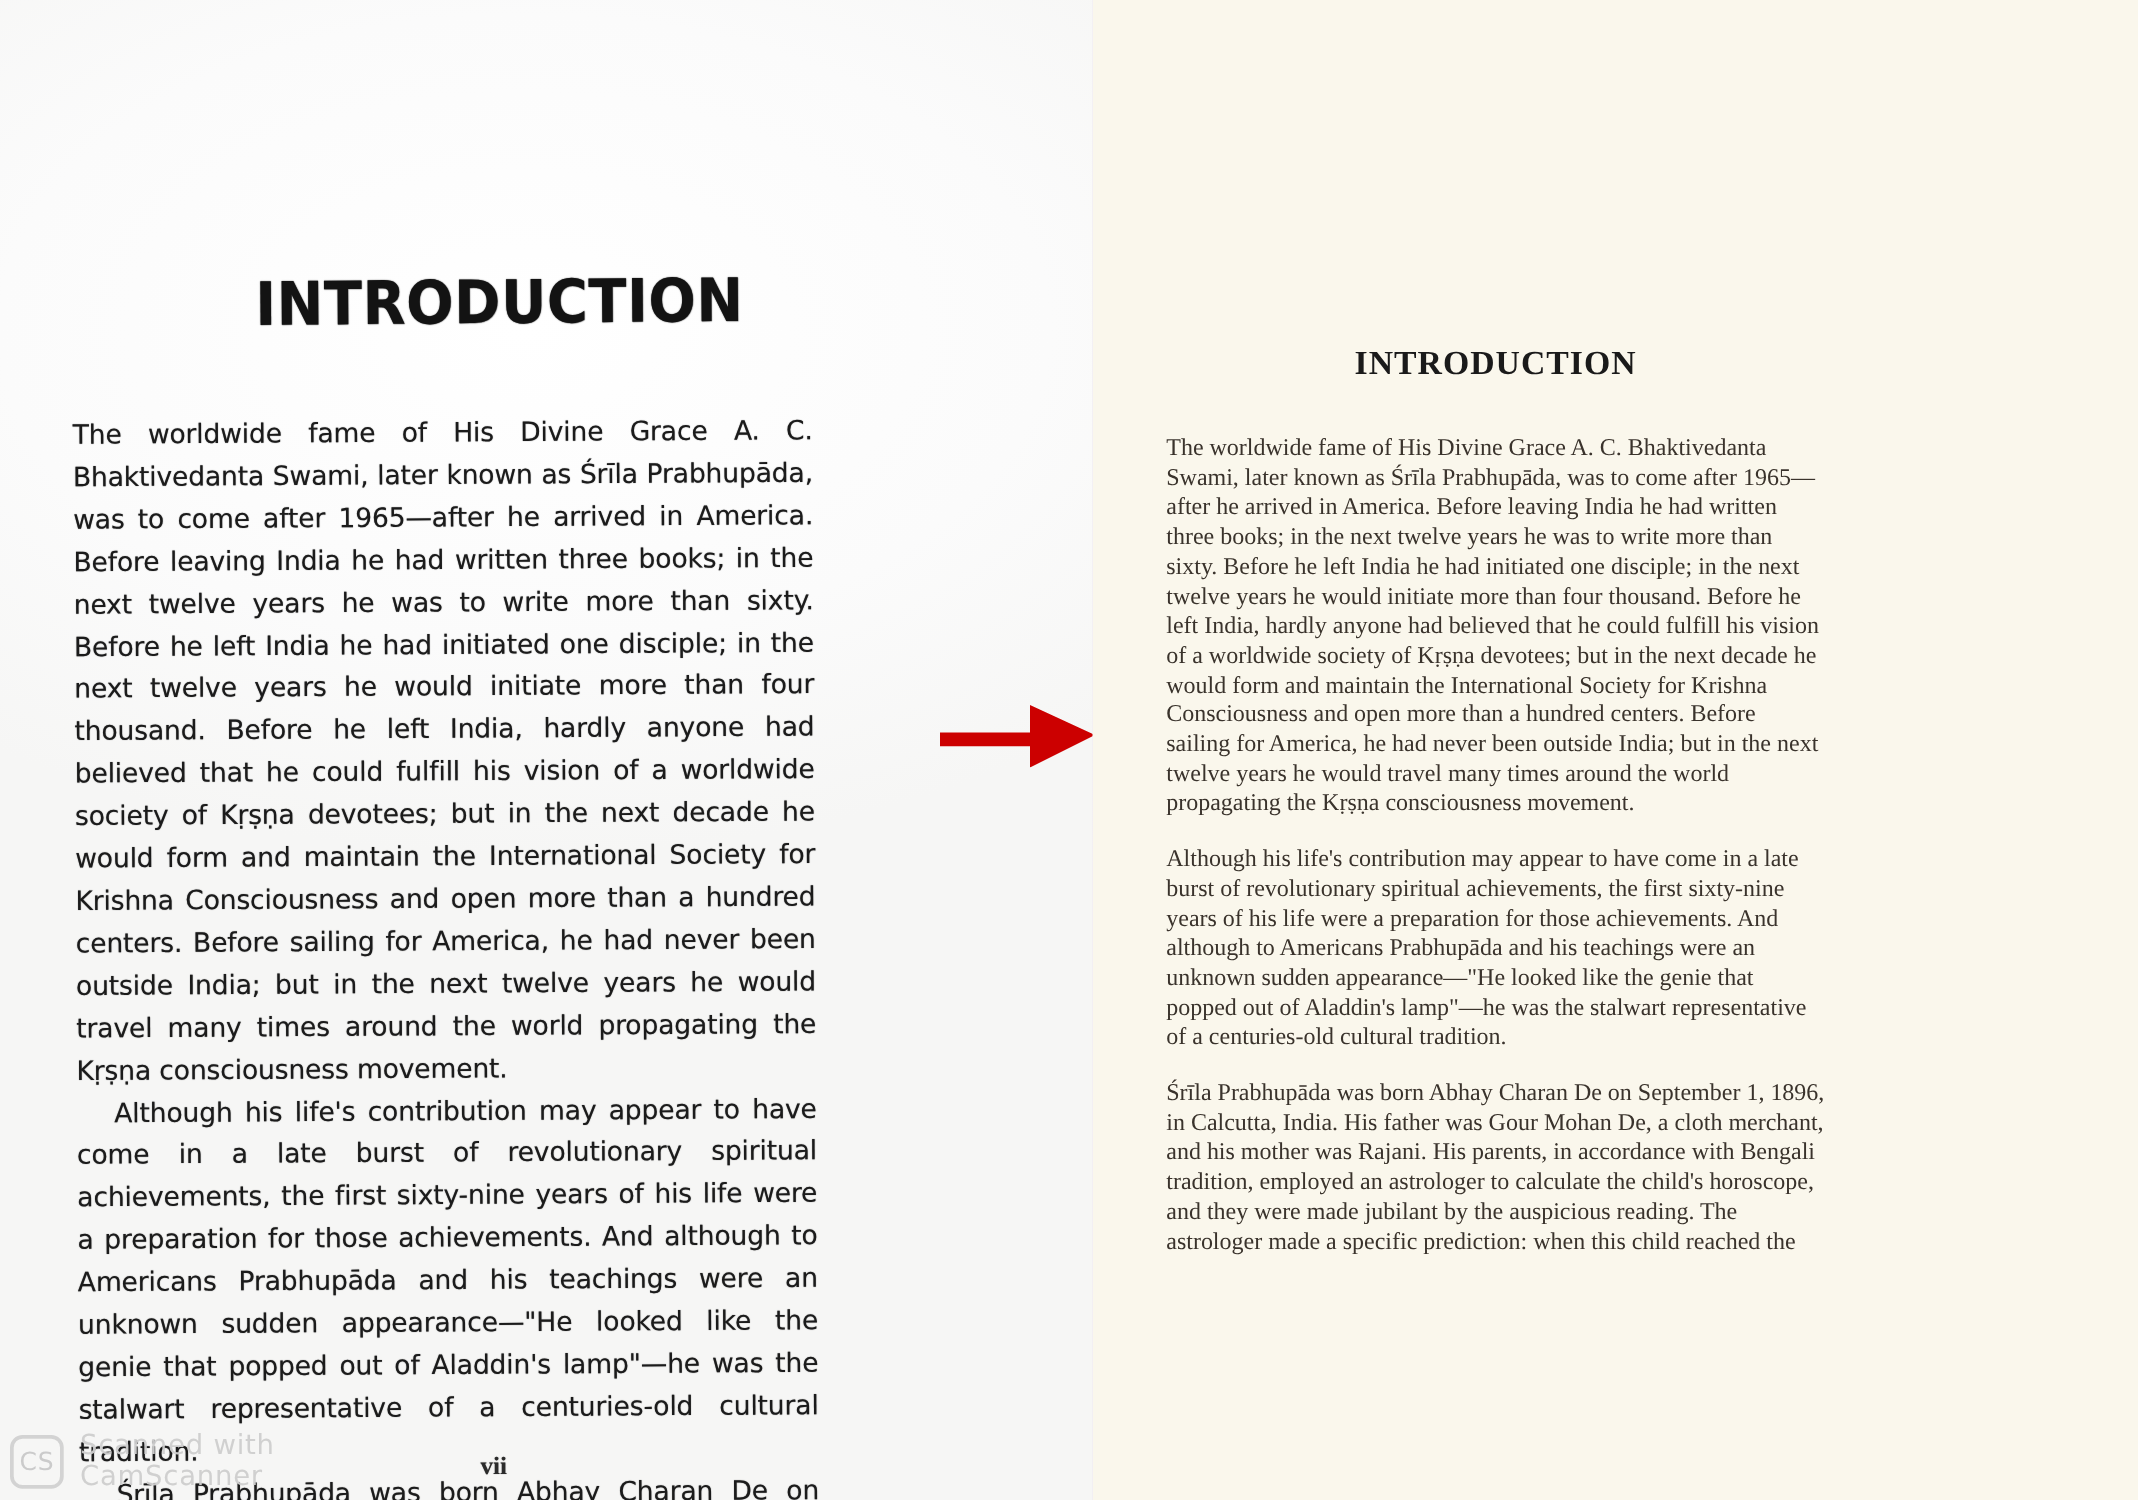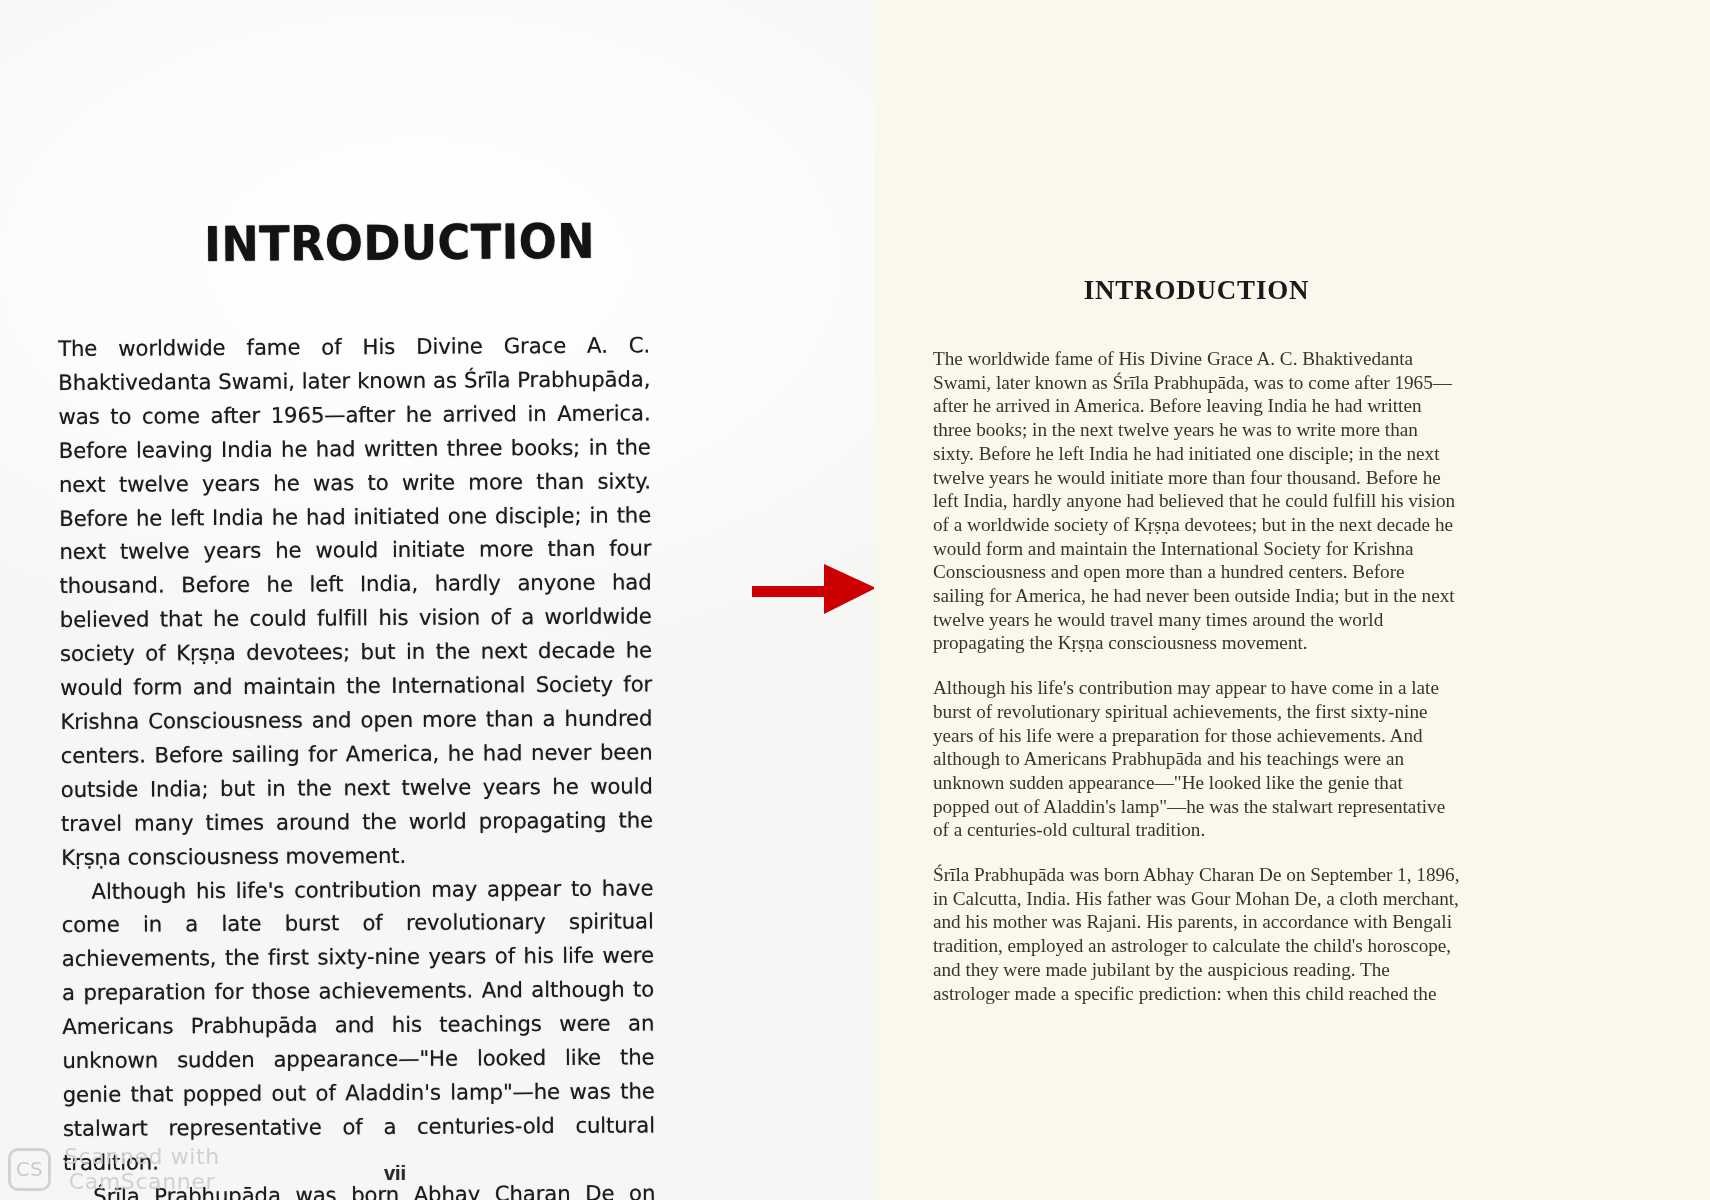--- a/index.html
+++ b/index.html
@@ -73,37 +73,36 @@
   }
   .scan-body p { margin: 0; }
   .scan-body p + p { text-indent: 30px; }
 
   .scan-folio {
     position: absolute;
     left: 0;
     top: 1162px;
     width: 790px;
     text-align: center;
-    font-family: Liberation Sans, sans-serif;
+    font-family: Liberation Serif, serif;
     font-weight: 700;
     font-size: 20px;
     color: #2b2b2b;
     text-shadow: 0 0 0.8px rgba(0,0,0,0.5);
   }
 
   
   .cs-watermark {
     position: absolute;
     left: 8px;
     top: 1144px;
     display: flex;
     align-items: center;
     gap: 13px;
     opacity: 0.95;
-    text-align: center;
   }
   .cs-logo {
     width: 43px; height: 43px;
     border: 3px solid #d2d2d2;
     border-radius: 10px;
     display: flex; align-items: center; justify-content: center;
     font-family: "DejaVu Sans", sans-serif;
     font-size: 20px;
     font-weight: 400;
     letter-spacing: 0.5px;

